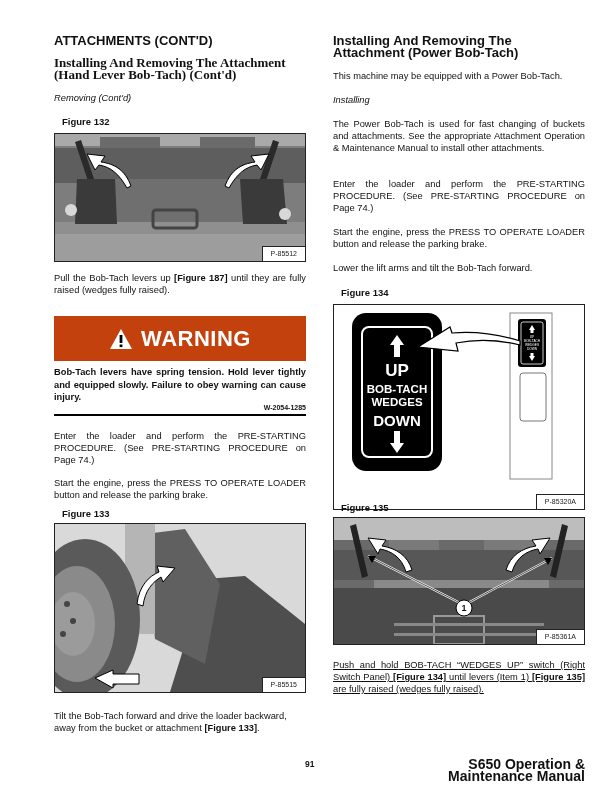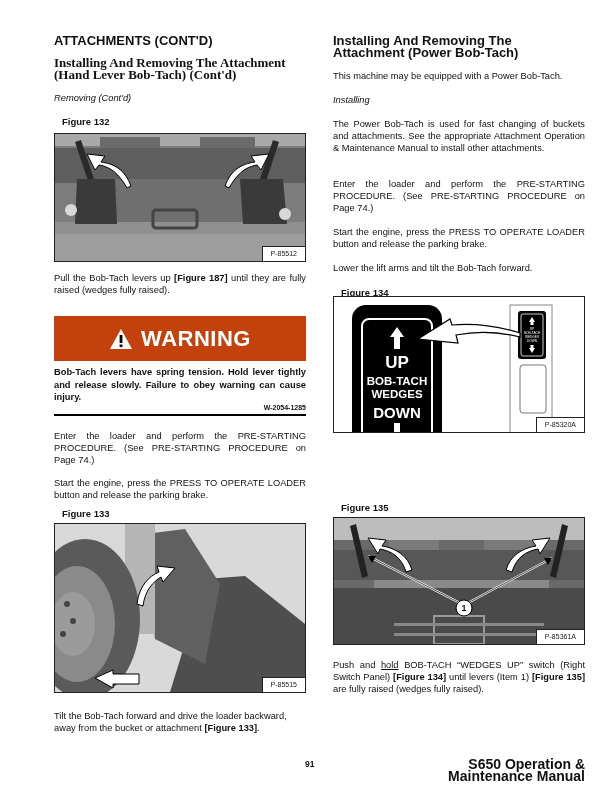--- a/index.html
+++ b/index.html
@@ -59,21 +59,21 @@
 <div class="abs col-left just" style="top:272px;"><span>Pull the Bob-Tach levers up </span><span class="b">[Figure 187]</span><span> until they are fully raised (wedges fully raised).</span></div>
 
 <div class="abs warn-box" style="left:54px; top:316px; width:252px; height:45px;">
   <svg width="24" height="22" viewBox="0 0 24 22" style="margin-right:8px;">
     <path d="M12 1 L23 21 L1 21 Z" fill="#fff"></path>
     <rect x="10.6" y="7" width="2.8" height="8" fill="#000"></rect>
     <rect x="10.6" y="16.5" width="2.8" height="2.6" fill="#000"></rect>
   </svg>
   <span class="warn-title">WARNING</span>
 </div>
-<div class="abs col-left b just" style="top:366px; line-height:12.5px;">Bob-Tach levers have spring tension. Hold lever tightly and release slowly. Failure to obey warning can cause injury.</div>
+<div class="abs col-left b just" style="top:366px; line-height:12.5px;">Bob-Tach levers have spring tension. Hold lever tightly and equipped slowly. Failure to obey warning can cause injury.</div>
 <div class="abs col-left" style="top:403px; text-align:right; font-size:7px; font-weight:bold; line-height:9px;">W-2054-1285</div>
 <div class="abs rule" style="left:54px; top:414px; width:252px;"></div>
 
 <div class="abs col-left just" style="top:430px;">Enter the loader and perform the PRE-STARTING PROCEDURE. (See PRE-STARTING PROCEDURE on Page 74.)</div>
 <div class="abs col-left just" style="top:477px;">Start the engine, press the PRESS TO OPERATE LOADER button and release the parking brake.</div>
 <div class="abs col-left fig-label" style="top:508px;">Figure 133</div>
 
 <div class="abs photo" style="left:54px; top:523px; width:252px; height:170px; background:#cfcfcf;">
   <svg width="250" height="168" viewBox="0 0 250 168">
     <rect x="0" y="0" width="250" height="168" fill="#d9d9d9"></rect>
@@ -100,21 +100,21 @@
 
 <div class="abs col-right h-bold" style="top:35px;">Installing And Removing The Attachment (Power Bob-Tach)</div>
 <div class="abs col-right" style="top:70px;">This machine may be equipped with a Power Bob-Tach.</div>
 <div class="abs col-right italic" style="top:94px;">Installing</div>
 <div class="abs col-right just" style="top:118px;">The Power Bob-Tach is used for fast changing of buckets and attachments. See the appropriate Attachment Operation &amp; Maintenance Manual to install other attachments.</div>
 <div class="abs col-right just" style="top:178px;">Enter the loader and perform the PRE-STARTING PROCEDURE. (See PRE-STARTING PROCEDURE on Page 74.)</div>
 <div class="abs col-right just" style="top:226px;">Start the engine, press the PRESS TO OPERATE LOADER button and release the parking brake.</div>
 <div class="abs col-right" style="top:262px;">Lower the lift arms and tilt the Bob-Tach forward.</div>
 <div class="abs col-right fig-label" style="top:287px;">Figure 134</div>
 
-<div class="abs photo" style="left:333px; top:296px; width:252px; height:137px; background:#fff;">
+<div class="abs photo" style="left:333px; top:304px; width:252px; height:206px; background:#fff;">
   <svg width="250" height="176" viewBox="0 0 250 176" style="position:absolute; left:0; top:0;">
 
     <rect x="18" y="8" width="90" height="158" rx="14" fill="#000"></rect>
     <rect x="28" y="22" width="70" height="130" rx="7" fill="#000" stroke="#fff" stroke-width="2"></rect>
     <path d="M63 30 L70 40 L66 40 L66 52 L60 52 L60 40 L56 40 Z" fill="#fff"></path>
     <path d="M63 148 L70 138 L66 138 L66 126 L60 126 L60 138 L56 138 Z" fill="#fff"></path>
 
     <rect x="176" y="8" width="42" height="166" fill="#fff" stroke="#888" stroke-width="1"></rect>
     <rect x="184" y="14" width="28" height="48" rx="3" fill="#000"></rect>
     <rect x="187" y="17" width="22" height="42" rx="2" fill="#000" stroke="#fff" stroke-width="0.8"></rect>
@@ -165,16 +165,16 @@
     <path d="M218 40 L210 40 L214 47 Z" fill="#000"></path>
 
     <path d="M78 52 C74 38 62 30 48 28 L52 22 L34 20 L44 36 L46 31 C58 33 68 40 72 54 Z" fill="#fff" stroke="#000" stroke-width="1"></path>
     <path d="M172 52 C176 38 188 30 202 28 L198 22 L216 20 L206 36 L204 31 C192 33 182 40 178 54 Z" fill="#fff" stroke="#000" stroke-width="1"></path>
     <circle cx="130" cy="90" r="8" fill="#fff" stroke="#000" stroke-width="1"></circle>
   </svg>
   <div class="abs" style="left:124px; top:83px; width:12px; text-align:center; font-weight:bold; font-size:9px; line-height:14px;">1</div>
   <div class="pcode">P-85361A</div>
 </div>
 
-<div class="abs col-right just" style="top:659px;"><span>Push and </span><span class="u">hold</span><span> BOB-TACH “WEDGES UP” switch (Right Switch Panel) </span><span class="b">[Figure 134]</span><span> until levers (Item 1) </span><span class="b">[Figure 135]</span><span> are fully raised (wedges fully raised).</span></div>
+<div class="abs col-right just" style="top:659px;text-decoration:underline;"><span>Push and </span><span class="u">hold</span><span> BOB-TACH “WEDGES UP” switch (Right Switch Panel) </span><span class="b">[Figure 134]</span><span> until levers (Item 1) </span><span class="b">[Figure 135]</span><span> are fully raised (wedges fully raised).</span></div>
 
 <div class="abs" style="left:305px; top:758px; width:20px; font-weight:bold; font-size:8.5px;">91</div>
 <div class="abs" style="left:380px; top:758px; width:205px; text-align:right; font-weight:bold; font-size:14px;">S650 Operation &amp; Maintenance Manual</div>
 
 </body></html>

